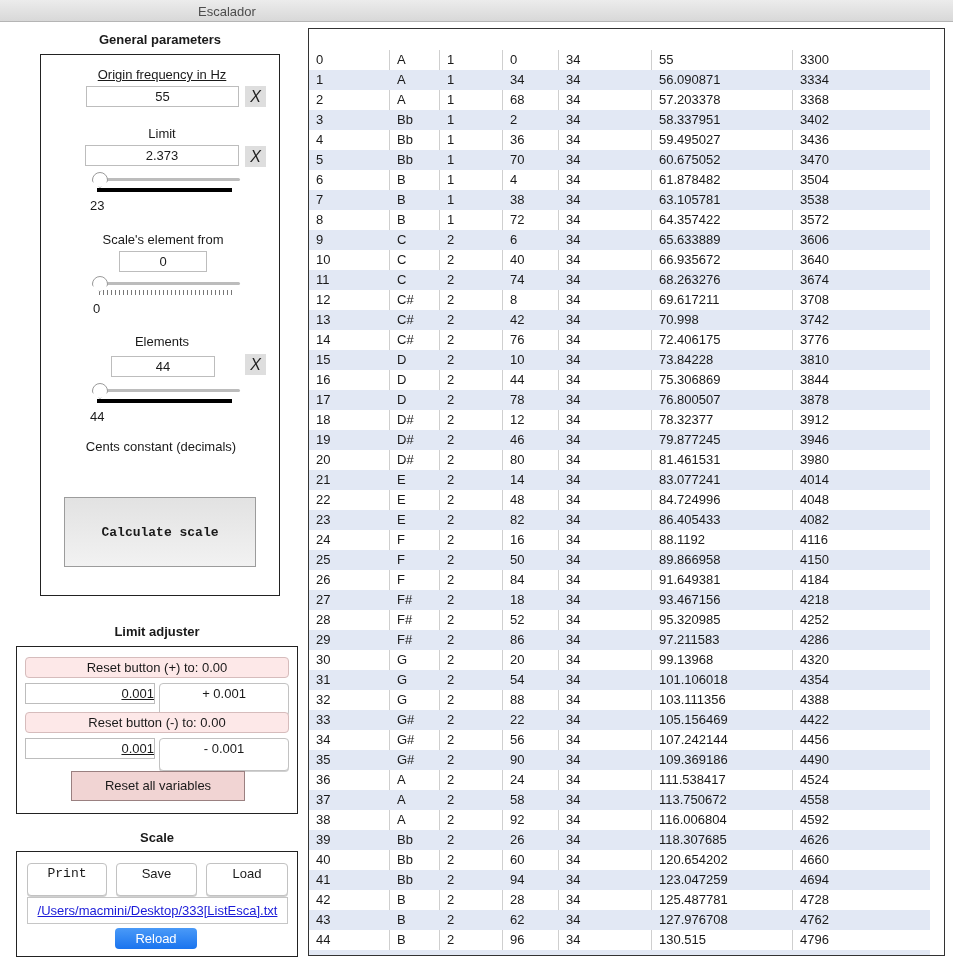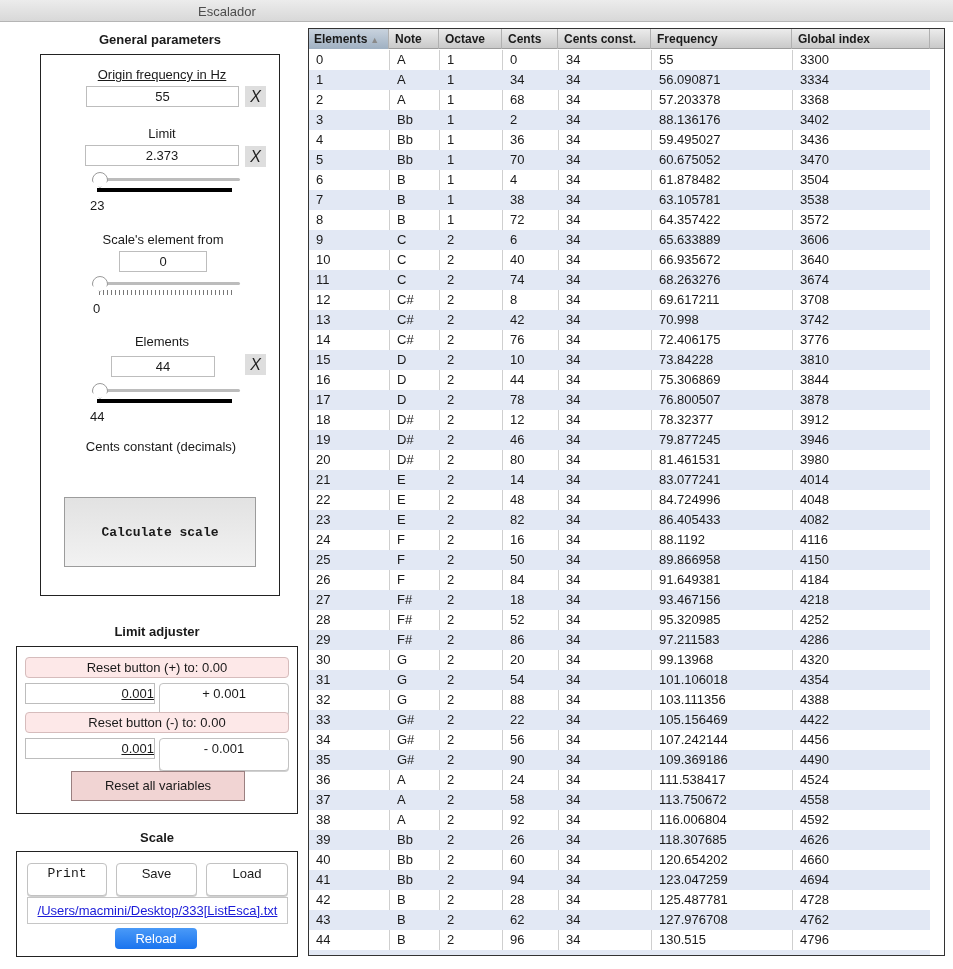--- a/index.html
+++ b/index.html
@@ -169,29 +169,20 @@
 <div class="panel" style="left:16px; top:851px; width:282px; height:106px;"></div>
 
 <div class="white-btn" style="left:27px; top:863px; width:80px;font-family:Liberation Mono, monospace;">Print</div>
 <div class="white-btn" style="left:116px; top:863px; width:81px;">Save</div>
 <div class="white-btn" style="left:206px; top:863px; width:82px;">Load</div>
 
 <div class="path-field">/Users/macmini/Desktop/333[ListEsca].txt</div>
 <div class="reload-btn">Reload</div>
 
 <div class="table-wrap">
-  <div class="thead">
-    <div class="th c0 sorted"><span>Elements</span><span class="arrow">▲</span></div>
-    <div class="th c1">Note</div>
-    <div class="th c2">Octave</div>
-    <div class="th c3">Cents</div>
-    <div class="th c4">Cents const.</div>
-    <div class="th c5">Frequency</div>
-    <div class="th c6">Global index</div>
-  </div>
   <div class="coldiv" style="left:80px;"></div>
   <div class="coldiv" style="left:130px;"></div>
   <div class="coldiv" style="left:193px;"></div>
   <div class="coldiv" style="left:249px;"></div>
   <div class="coldiv" style="left:342px;"></div>
   <div class="coldiv" style="left:483px;"></div>
   <div class="tbody" id="tbody">
       <div class="tr">
         <div class="td c0">0</div>
         <div class="td c1">A</div>
@@ -218,21 +209,21 @@
         <div class="td c4">34</div>
         <div class="td c5">57.203378</div>
         <div class="td c6">3368</div>
       </div>
       <div class="tr alt">
         <div class="td c0">3</div>
         <div class="td c1">Bb</div>
         <div class="td c2">1</div>
         <div class="td c3">2</div>
         <div class="td c4">34</div>
-        <div class="td c5">88.136176</div>
+        <div class="td c5">58.337951</div>
         <div class="td c6">3402</div>
       </div>
       <div class="tr">
         <div class="td c0">4</div>
         <div class="td c1">Bb</div>
         <div class="td c2">1</div>
         <div class="td c3">36</div>
         <div class="td c4">34</div>
         <div class="td c5">59.495027</div>
         <div class="td c6">3436</div>

